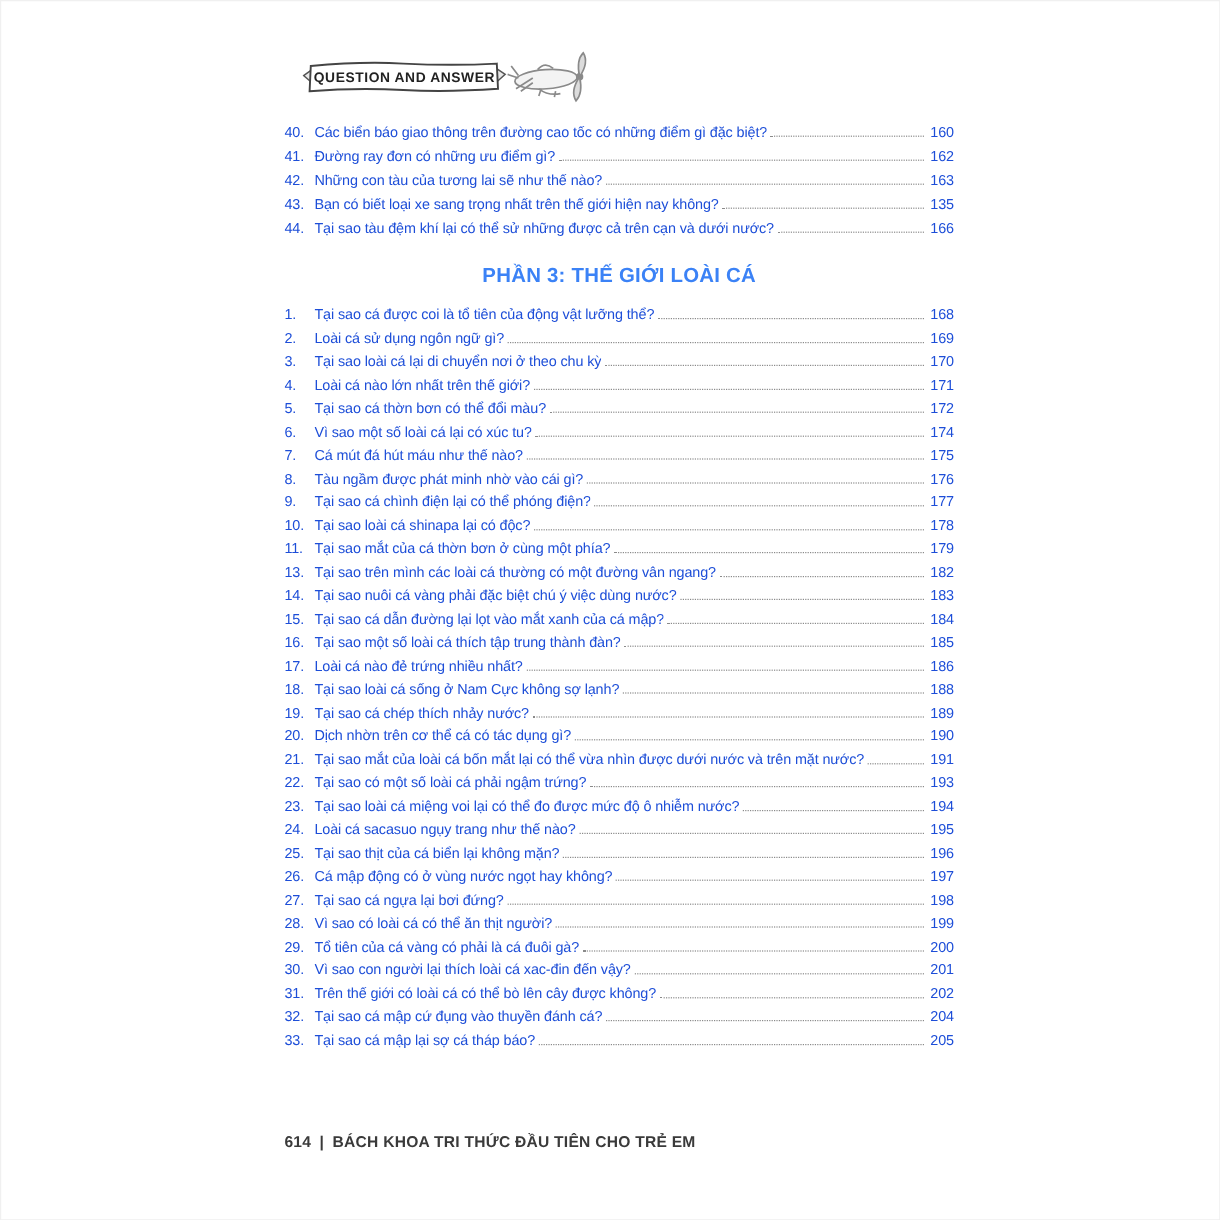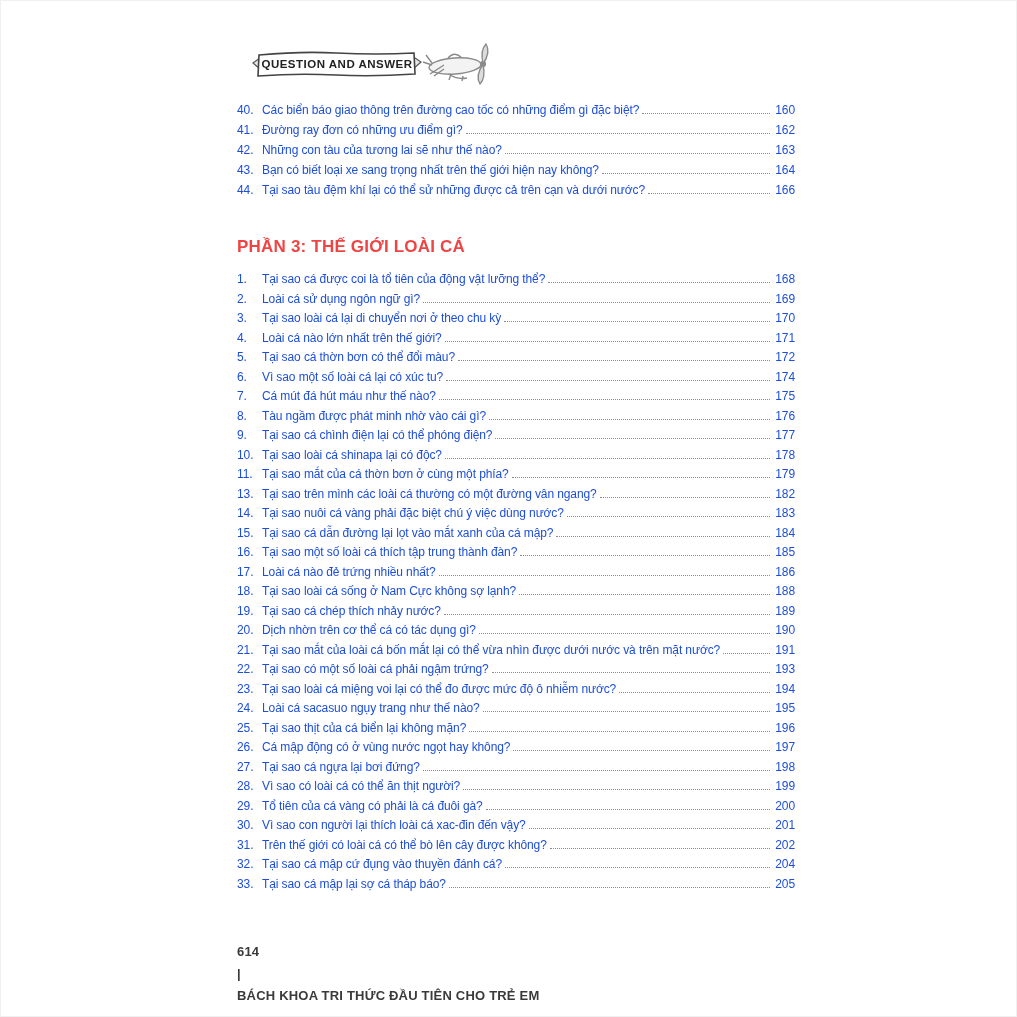--- a/index.html
+++ b/index.html
@@ -31,32 +31,31 @@
   .toc-row .num{flex:0 0 25px;text-align:left;}
   .toc-row .txt{flex:0 0 auto;max-width:470px;overflow:hidden;text-overflow:clip;}
   .toc-row .leader{
     flex:1 1 auto;
     border-bottom:1.5px dotted #8a8a8a;
     margin:0 3px 3px 3px;min-width:8px;
   }
   .toc-row .pg{flex:0 0 auto;text-align:right;min-width:22px;}
   
   .section-title{
-    margin-top:37px;margin-bottom:13px;
-    text-align:left;
-    font-size:17px;font-weight:bold;color:#ef4444;
+    margin-top:20px;margin-bottom:13px;
+    text-align:center;
+    font-size:17px;font-weight:bold;color:#3b82f6;
     letter-spacing:0.2px;
   }
   
   .footer{
     position:absolute;left:237px;top:944px;
     font-size:13px;font-weight:bold;color:#3a3a3a;
     display:flex;align-items:baseline;gap:7px;
     letter-spacing:0.2px;
-    flex-direction:column;
   }
   .footer .sep{color:#3a3a3a;font-weight:bold;}
 </style>
 </head>
 <body>
 
 <div class="page">
   <div class="content">
 
     <div class="logo-wrap">
@@ -108,21 +107,21 @@
           <span class="num">42.</span>
           <span class="txt">Những con tàu của tương lai sẽ như thế nào?</span>
           <span class="leader"></span>
           <span class="pg">163</span>
         </div>
 
         <div class="toc-row">
           <span class="num">43.</span>
           <span class="txt">Bạn có biết loại xe sang trọng nhất trên thế giới hiện nay không?</span>
           <span class="leader"></span>
-          <span class="pg">164</span>
+          <span class="pg">135</span>
         </div>
 
         <div class="toc-row">
           <span class="num">44.</span>
           <span class="txt">Tại sao tàu đệm khí lại có thể sử những được cả trên cạn và dưới nước?</span>
           <span class="leader"></span>
           <span class="pg">166</span>
         </div>
       </div>
 

